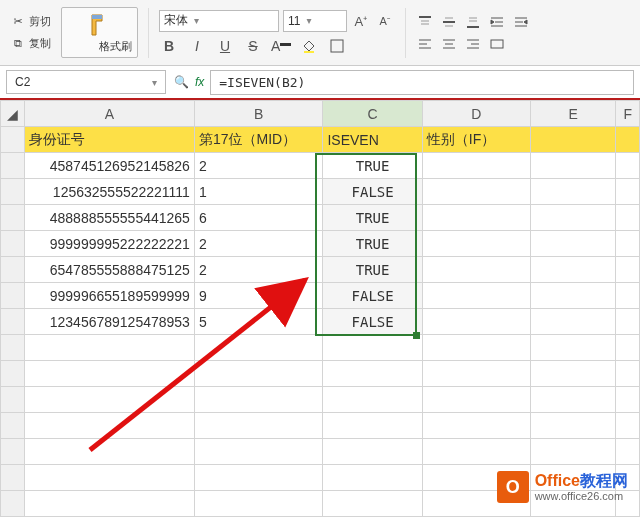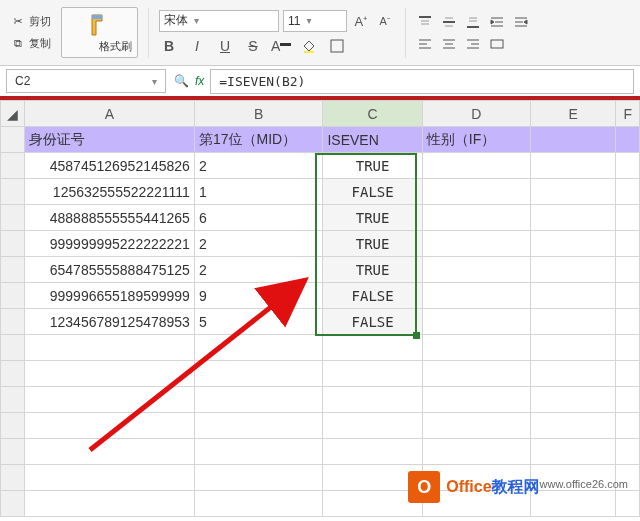--- a/index.html
+++ b/index.html
@@ -16,49 +16,49 @@
     .font-select { border:1px solid #bbb; background:#fff; padding:2px 4px; font-size:12px; height:22px; display:flex; align-items:center; gap:6px; }
     .font-select.name{ width:120px;}
     .font-select.size{ width:64px;}
     .chev{ color:#888; font-size:10px;}
     .style-row{ display:flex; gap:8px; align-items:center;}
     .style-btn{ width:20px; height:20px; display:flex; align-items:center; justify-content:center; color:#555; font-size:14px;}
     .align-group{ display:flex; flex-direction:column; gap:4px;}
     .align-row{ display:flex; gap:6px;}
     .align-ic{ width:18px; height:18px; display:flex; align-items:center; justify-content:center;}
     
-    .namebox-row{ display:flex; align-items:center; border-bottom:4px solid #b91c1c; height:34px; padding:4px 6px; gap:8px; background:#fff;}
+    .namebox-row{ display:flex; align-items:center; border-bottom:2px solid #b91c1c; height:34px; padding:4px 6px; gap:8px; background:#fff;}
     .namebox{ width:160px; border:1px solid #bbb; padding:4px 8px; background:#fff; display:flex; justify-content:space-between; align-items:center;}
     .fx-area{ display:flex; align-items:center; gap:6px; flex:1;}
     .fx-input{ border:1px solid #bbb; padding:4px 8px; flex:1; font-family: Consolas, monospace; font-size:13px;}
     
     .grid{ position:relative;}
     table{ border-collapse:collapse; table-layout:fixed;}
     th, td{ border:1px solid #d4d4d4; height:26px; font-size:14px; padding:0 4px; overflow:hidden; white-space:nowrap; font-weight:normal; }
     th{ background:#f0f0f0; color:#555; text-align:center;}
     .rowhdr{ width:24px; background:#f0f0f0; text-align:center; color:#555;}
     .colA{ width:160px;}
     .colB{ width:130px;}
     .colC{ width:102px;}
     .colD{ width:110px;}
     .colE{ width:90px;}
     .colF{ width:24px;}
-    .hdr-row td{ background:#c4b5fd;}
+    .hdr-row td{ background:#fde047;}
     .sel-hdr-col{ background:#d8e8d0 !important;}
     .data-a{ text-align:right; font-family: Liberation Sans, sans-serif; padding-left: 25px;}
     .data-b{ text-align:left;}
     .data-c{ text-align:center; font-family: Consolas, monospace; background:#f5f5f5;}
     
     .selection-box{ position:absolute; border:2px solid #2e7d32; pointer-events:none;}
     
     .arrow{ position:absolute; left:80px; top:270px; width:240px; height:190px; pointer-events:none;}
     
     .watermark{ position:absolute; right:12px; bottom:18px; display:flex; align-items:center; gap:6px;}
     .wm-logo{ width:32px; height:32px; background:#e85c0c; display:flex; align-items:center; justify-content:center; color:#fff; font-weight:bold; font-size:18px; border-radius:3px;}
-    .wm-text{ display:flex; line-height:1.1;}
+    .wm-text{ display:flex; flex-direction:column; line-height:1.1;}
     .wm-title{ font-size:16px; font-weight:bold;}
     .wm-url{ font-size:11px; color:#666;}
     .wm-orange{ color:#e85c0c;}
     .wm-blue{ color:#2962d9;}
   </style>
 </head>
 <body>
 
 <div class="ribbon">
   <div class="rib-group">

